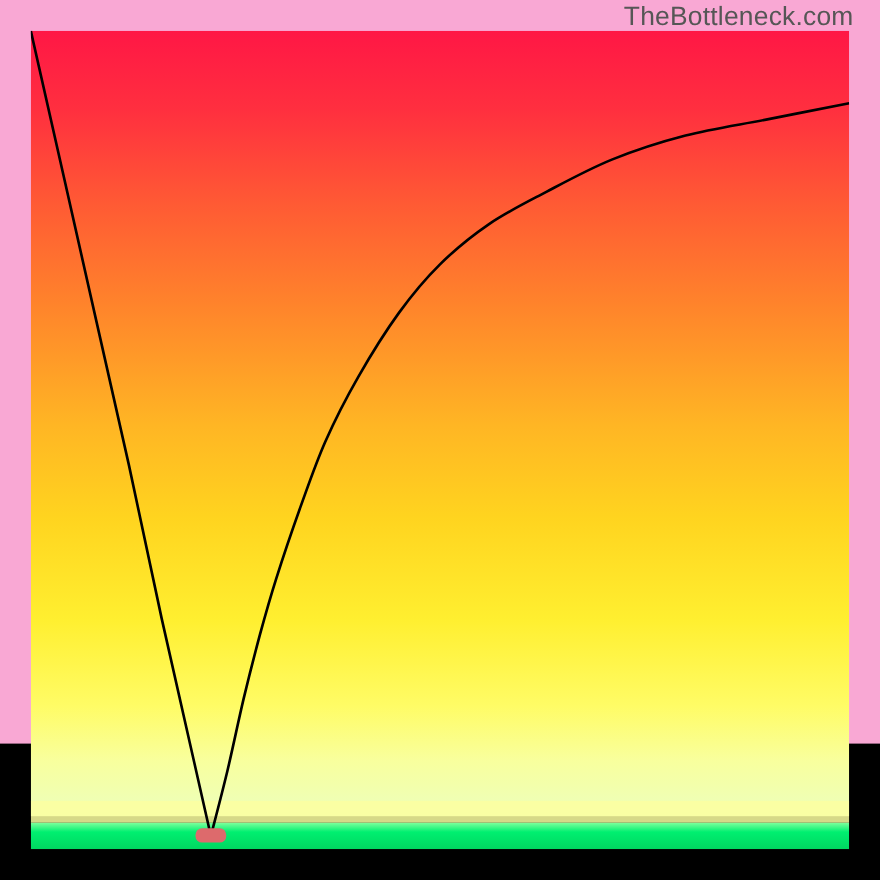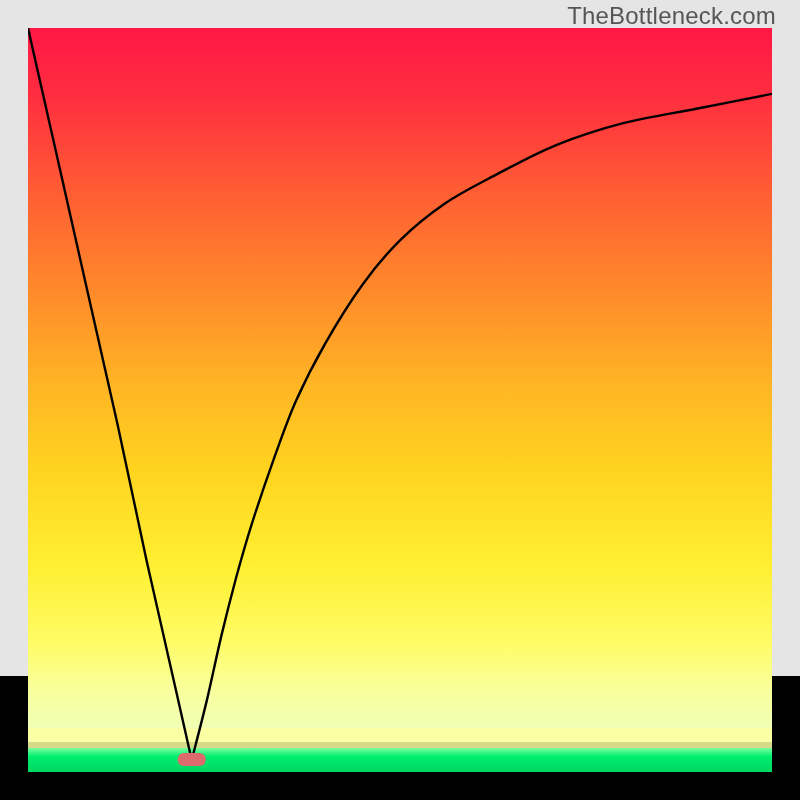--- a/index.html
+++ b/index.html
@@ -10,21 +10,21 @@
     background: #000;
     font-family: Arial, Helvetica, sans-serif;
     overflow: hidden;
   }
   .frame {
     position: absolute;
     top: 0;
     left: 0;
     width: 800px;
     height: 676px;
-    background: #e5e5e5;
+    background: #f9a8d4;
   }
   .plot {
     position: absolute;
     top: 28px;
     left: 28px;
     width: 744px;
     height: 744px;
     
   }
   .watermark {

